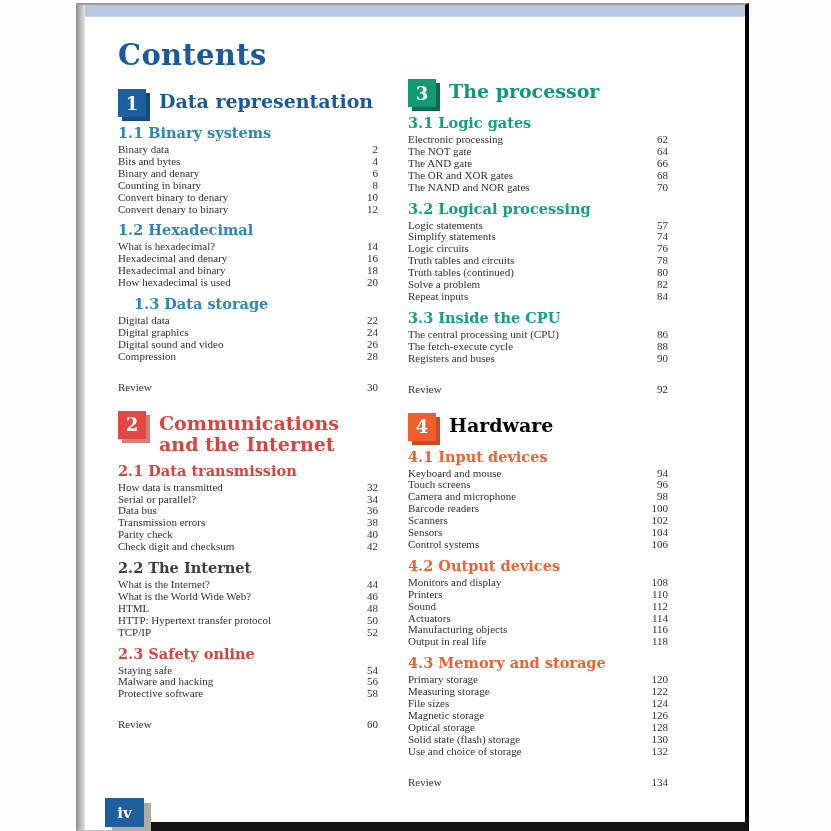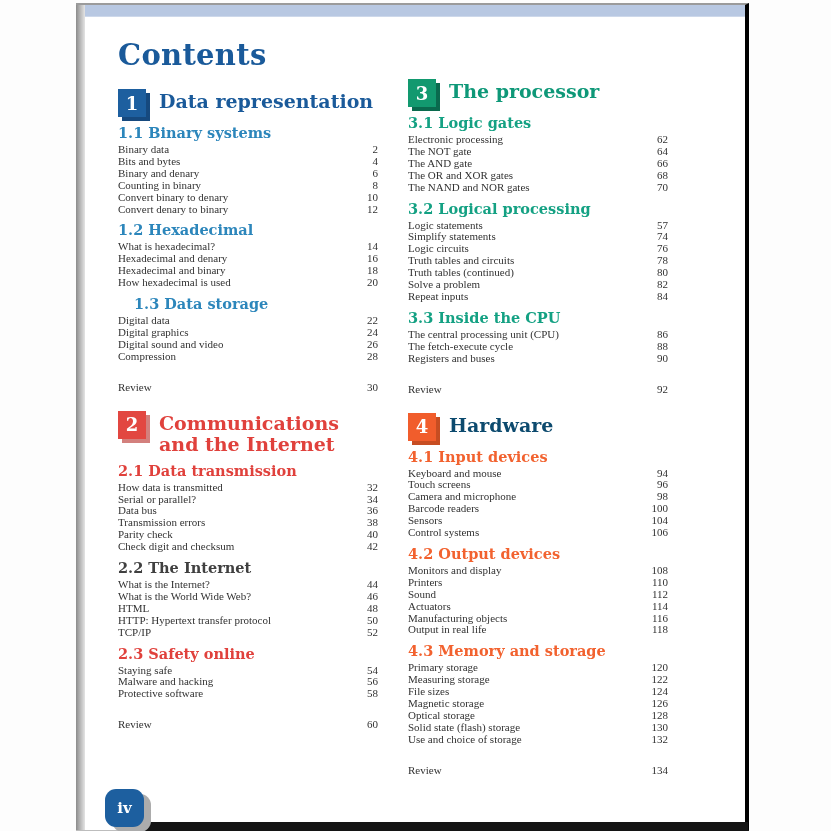--- a/index.html
+++ b/index.html
@@ -21,25 +21,24 @@
   }
   .top-band{
     position:absolute;left:9px;right:0;top:0;height:11px;
     background:#b8c8e2;border-bottom:1px solid #cdd8ea;
   }
   .bottom-bar{
     position:absolute;left:47px;right:-3px;bottom:-2px;height:10px;
     background:#141414;
   }
   .folio{
-    position:absolute;left:29px;bottom:3px;width:39px;height:38px;
+    position:absolute;left:29px;bottom:3px;width:39px;height:29px;
     display:flex;align-items:center;justify-content:center;
     color:#fff;font-family:"DejaVu Serif",serif;font-weight:bold;font-size:15px;
     box-shadow:7px 5px 0 #acacac;
-    border-radius:11px;
   }
   .col{position:absolute;width:260px;}
   .col-left{left:42px;top:33px;}
   .col-right{left:332px;top:74px;}
   .contents-title{
     font-family:"DejaVu Serif",serif;font-weight:800;font-size:29px;
     margin:0 0 10px 0;letter-spacing:.3px;
   }
   .sec{margin-top:17px;}
   .col > .sec:first-child{margin-top:0;}
@@ -283,38 +282,42 @@
           <span class="pg">90</span>
         </div>
         <div class="row review">
           <span class="lbl">Review</span>
           <span class="pg">92</span>
         </div>
       </div>
       <div class="sec">
         <div class="sec-header">
           <div class="badge" style="background: rgb(241, 93, 44); box-shadow: rgb(199, 77, 34) 4px 4px 0px;">4</div>
-          <div class="sec-title" style="color: #0c4a6e;">Hardware</div>
+          <div class="sec-title" style="color: #000000;">Hardware</div>
         </div>
         <h3 class="sub-title" style="color: rgb(242, 98, 47);">4.1 Input devices</h3>
         <div class="row">
           <span class="lbl">Keyboard and mouse</span>
           <span class="pg">94</span>
         </div>
         <div class="row">
           <span class="lbl">Touch screens</span>
           <span class="pg">96</span>
         </div>
         <div class="row">
           <span class="lbl">Camera and microphone</span>
           <span class="pg">98</span>
         </div>
         <div class="row">
           <span class="lbl">Barcode readers</span>
           <span class="pg">100</span>
+        </div>
+        <div class="row">
+          <span class="lbl">Scanners</span>
+          <span class="pg">102</span>
         </div>
         <div class="row">
           <span class="lbl">Sensors</span>
           <span class="pg">104</span>
         </div>
         <div class="row">
           <span class="lbl">Control systems</span>
           <span class="pg">106</span>
         </div>
         <h3 class="sub-title" style="color: rgb(242, 98, 47);">4.2 Output devices</h3>

